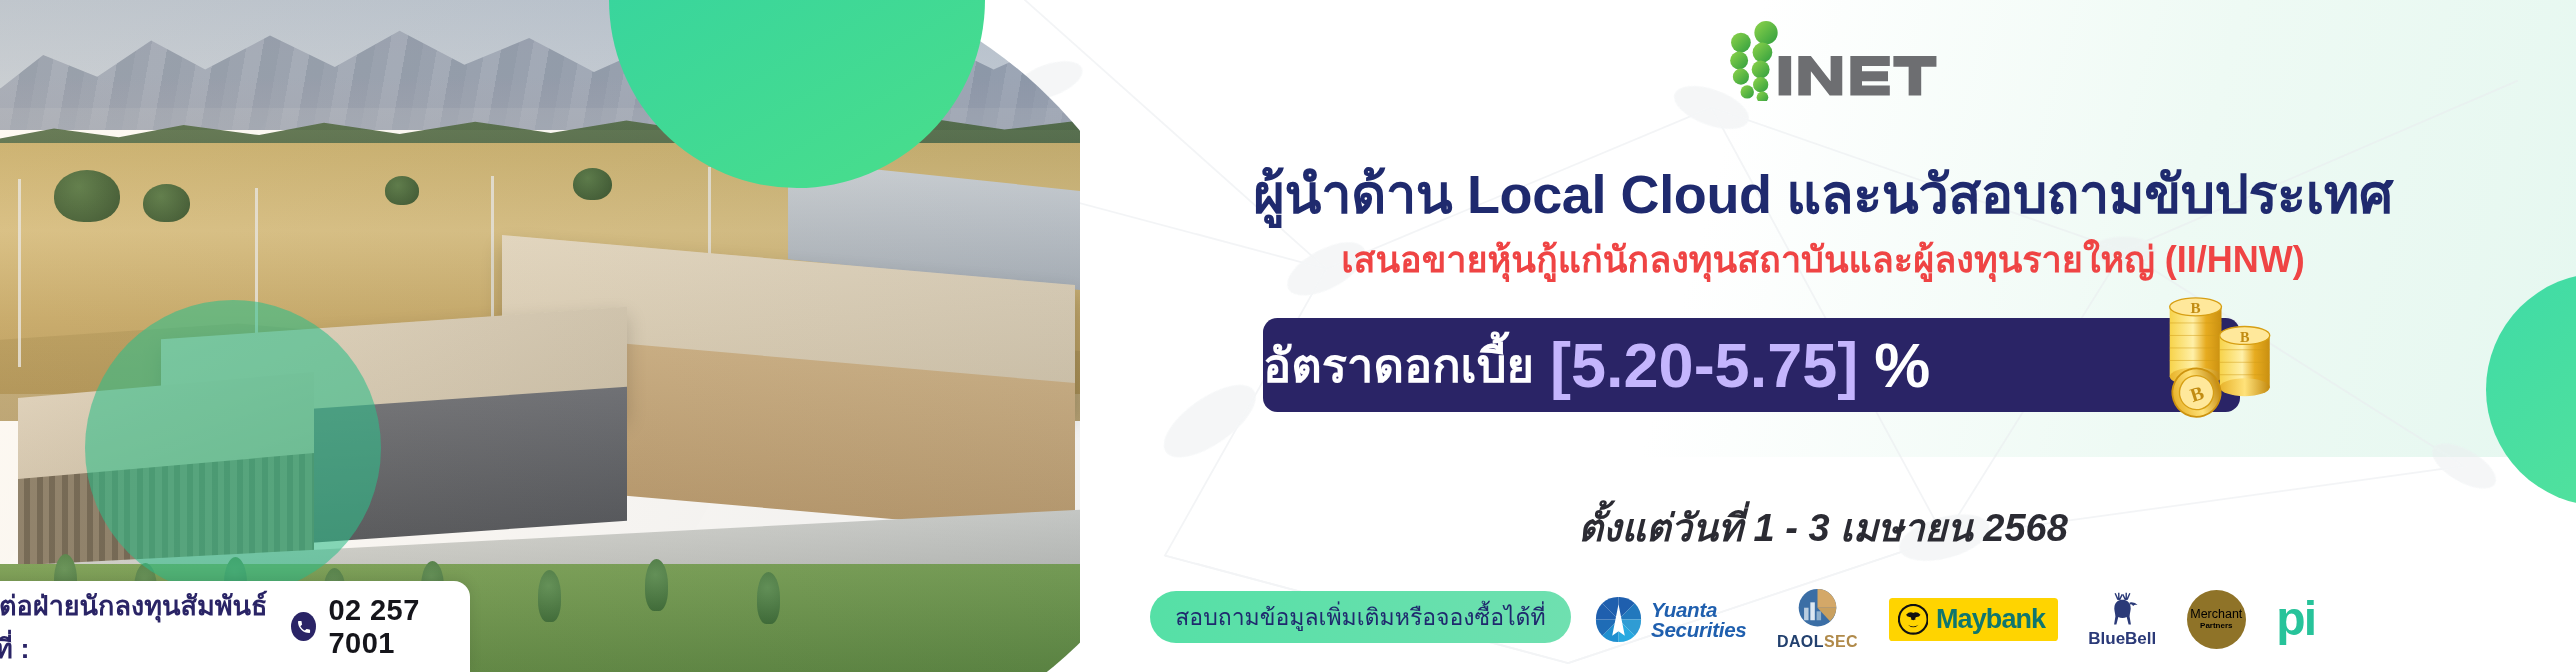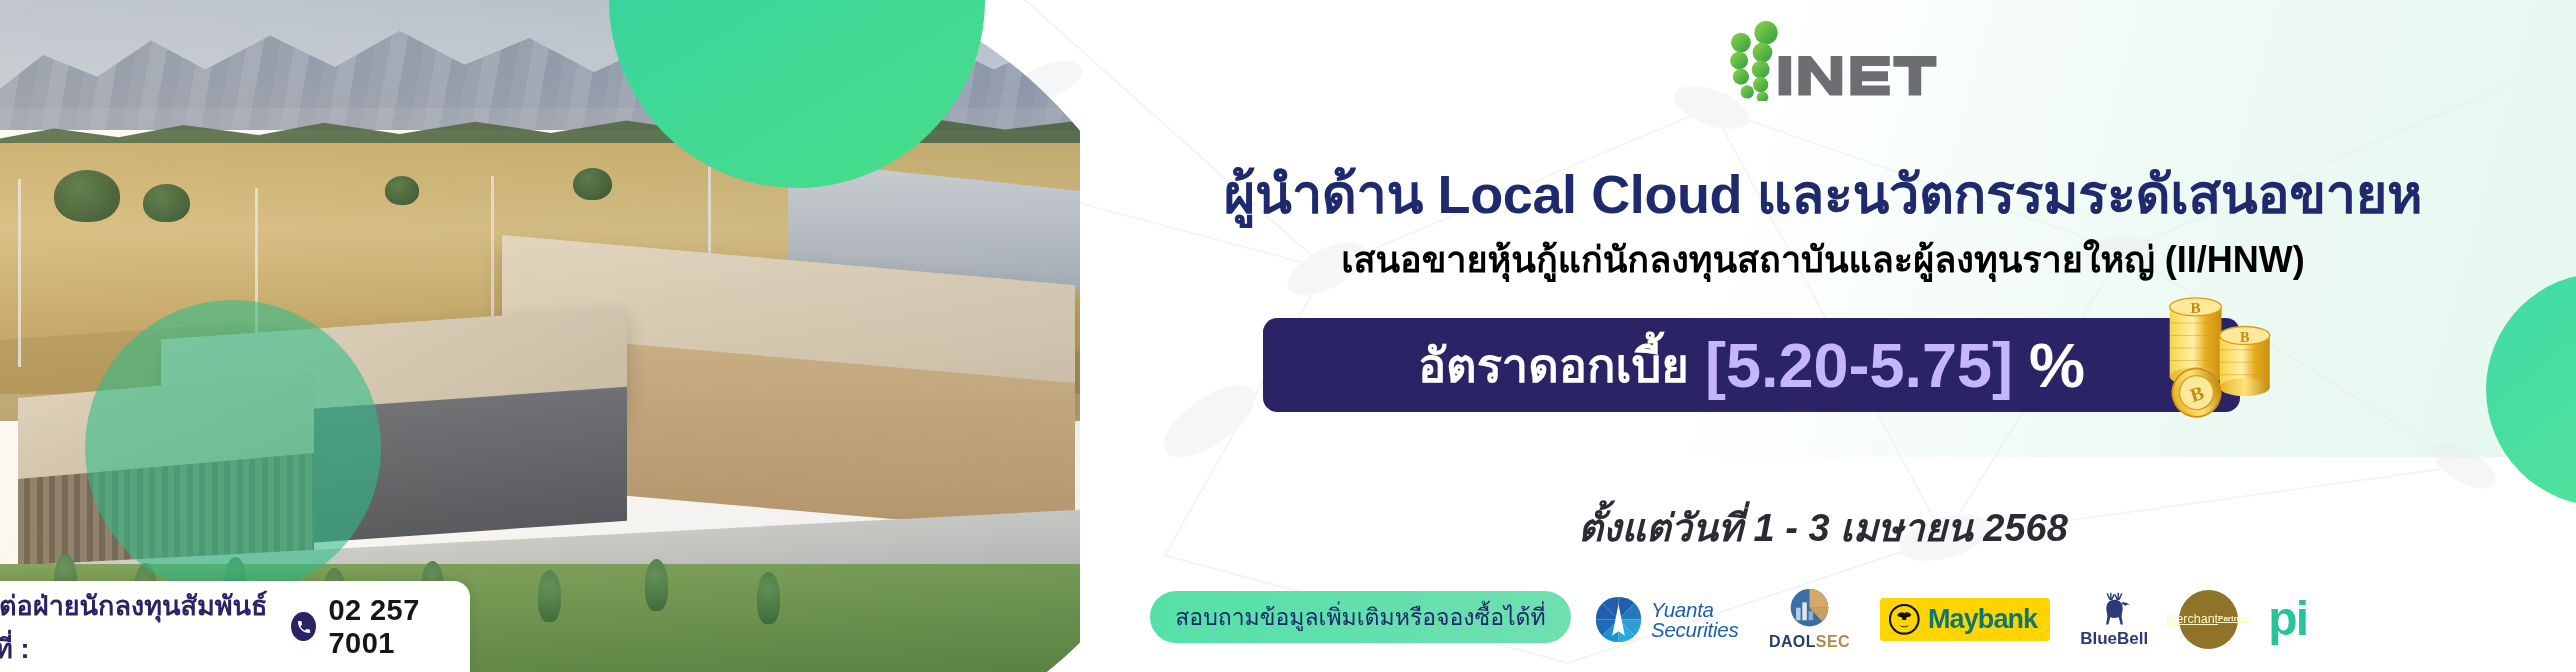--- a/index.html
+++ b/index.html
@@ -95,29 +95,29 @@
   
   .headline{
     position:absolute;left:1187px;top:151px;width:1272px;
     text-align:center;
     font-size:54px;font-weight:bold;color:#1f2a6e;letter-spacing:-0.4px;
     white-space:nowrap;
   }
   .subhead{
     position:absolute;left:1187px;top:231px;width:1272px;
     text-align:center;
-    font-size:36px;font-weight:bold;color:#000000;white-space:nowrap;
+    font-size:36px;font-weight:bold;color:#ef4444;white-space:nowrap;
   }
 
   
   .rate-wrap{position:absolute;left:1263px;top:318px;width:1057px;height:94px;}
   .rate-box{
     position:absolute;left:0;top:0;width:977px;height:94px;
     background:#2a2466;border-radius:14.3px;
-    display:flex;align-items:center;justify-content:center;gap:16px;
+    display:flex;align-items:center;justify-content:flex-start;gap:16px;
   }
   .rate-label{font-size:47px;font-weight:bold;color:#ffffff;}
   .rate-value{font-size:63px;font-weight:bold;color:#c4b5fd;line-height:1;}
   .rate-pct{font-size:63px;font-weight:bold;color:#ffffff;line-height:1;}
   .coins{position:absolute;left:887px;top:-29px;width:143px;height:134px;}
 
   
   .footnote{
     position:absolute;left:1124px;top:452px;width:1434px;
     font-size:25px;color:#ed1c24;white-space:nowrap;
@@ -133,29 +133,29 @@
     position:absolute;left:1150px;top:591px;width:421px;height:52px;
     border-radius:26px;
     background:linear-gradient(100deg,#55e0a6,#6fe0b0);
     display:flex;align-items:center;justify-content:center;
     font-size:23px;color:#1f2a6e;
   }
   .partners{position:absolute;left:1595px;top:581px;height:77px;display:flex;align-items:center;gap:30.5px;}
   .plogo{display:flex;align-items:center;justify-content:center;}
 
   .yuanta{display:flex;align-items:center;gap:9px;}
-  .yuanta-txt{font-size:20.6px;font-weight:normal;font-style:italic;color:#1f5fae;line-height:.94;letter-spacing:-0.3px;}
+  .yuanta-txt{font-size:20.6px;font-weight:bold;font-style:italic;color:#1f5fae;line-height:.94;letter-spacing:-0.3px;}
   .daol{display:flex;flex-direction:column;align-items:center;gap:1.8px;}
   .daol-txt{font-size:16px;font-weight:bold;color:#22406e;letter-spacing:0.4px;}
   .daol-txt i{color:#b08a4a;font-style:normal;}
   .maybank{background:#ffd400;border-radius:3.6px;padding:6.3px 12.5px 6.3px 9px;display:flex;align-items:center;gap:8px;}
   .maybank-txt{font-size:27px;font-weight:bold;color:#0f766e;letter-spacing:-0.9px;}
   .bluebell{display:flex;flex-direction:column;align-items:center;gap:0.9px;}
   .bluebell-txt{font-size:17px;font-weight:bold;color:#2b3a78;}
-  .merchant{width:59px;height:59px;border-radius:50%;background:#8f7328;display:flex;flex-direction:row;align-items:center;justify-content:center;color:#fef9c3;text-decoration:underline;}
+  .merchant{width:59px;height:59px;border-radius:50%;background:#8f7328;display:flex;flex-direction:column;align-items:center;justify-content:center;color:#000000;}
   .merchant-a{font-size:12.5px;line-height:1;}
   .merchant-b{font-size:8px;line-height:1.3;font-weight:bold;}
   .pi{font-size:48px;font-weight:bold;color:#27c39a;line-height:.8;letter-spacing:-1.8px;}
 
   
   .contact{
     position:absolute;left:-36px;top:581px;width:506px;height:91px;
     background:#ffffff;border-radius:0 16px 0 0;
     display:flex;align-items:center;justify-content:center;gap:12.5px;
     box-shadow:0 -1.8px 12.5px rgba(0,0,0,.10);
@@ -255,21 +255,21 @@
       <g fill="#6d6e71">
         <rect x="130" y="40" width="14" height="44"></rect>
         <path d="M152,84 V40 h14 l22,28 V40 h13 v44 h-14 l-21,-27 v27 z"></path>
         <path d="M210,40 h44 v11 h-31 v6 h29 v11 h-29 v5 h31 v11 h-44 z"></path>
         <path d="M258,40 h48 v12 h-17 v32 h-14 v-32 h-17 z"></path>
       </g>
       <text x="130" y="84" font-size="0">INET</text>
     </svg>
   </div>
 
-  <div class="headline">ผู้นำด้าน Local Cloud และนวัตกรรมระดัเสนอขายห</div>
+  <div class="headline">ผู้นำด้าน Local Cloud และนวัสอบถามขับประเทศ</div>
   <div class="subhead">เสนอขายหุ้นกู้แก่นักลงทุนสถาบันและผู้ลงทุนรายใหญ่ (II/HNW)</div>
 
   <div class="rate-wrap">
     <div class="rate-box">
       <span class="rate-label">อัตราดอกเบี้ย</span>
       <span class="rate-value">[5.20-5.75]</span>
       <span class="rate-pct">%</span>
     </div>
     <svg class="coins" viewBox="0 0 160 150">
       <defs>

